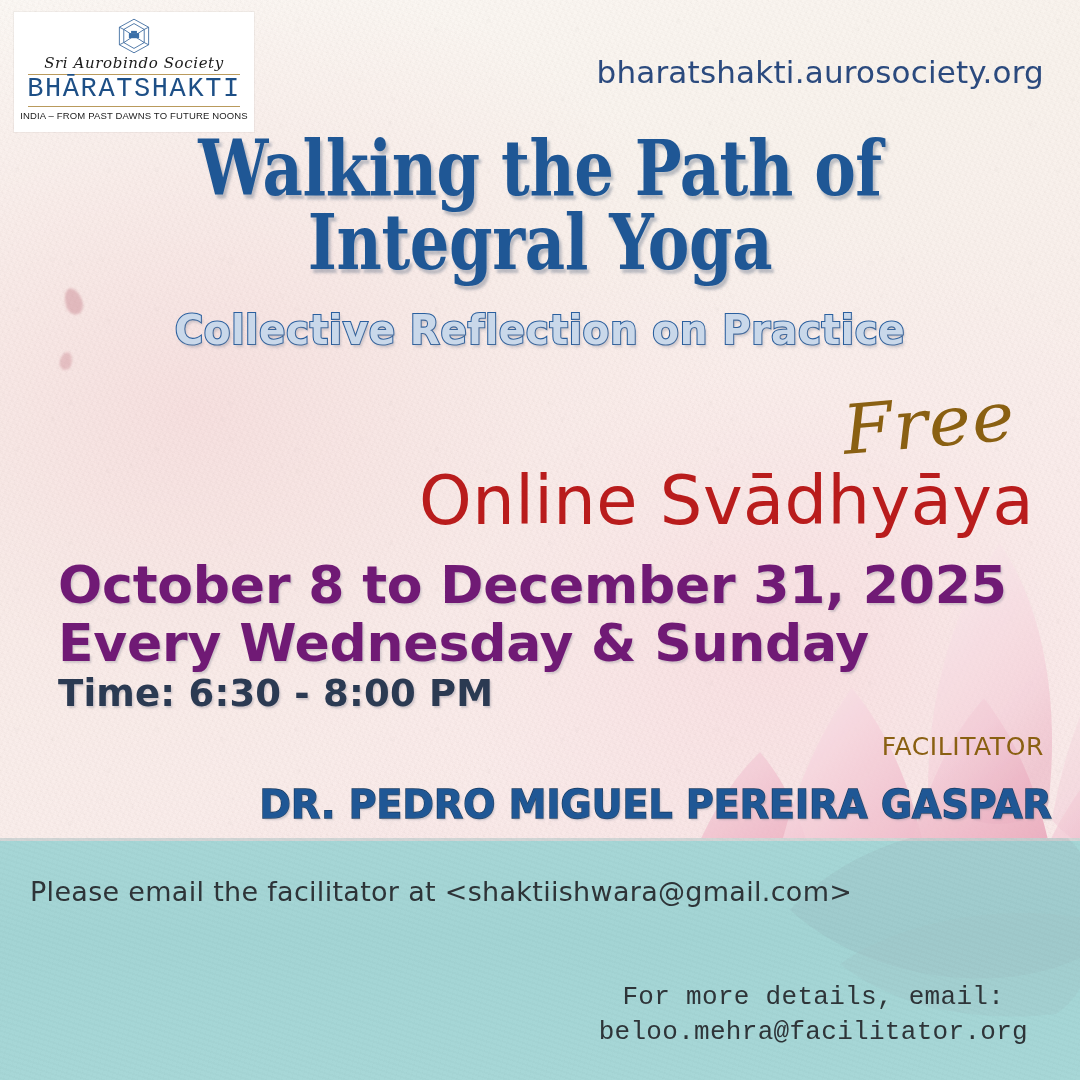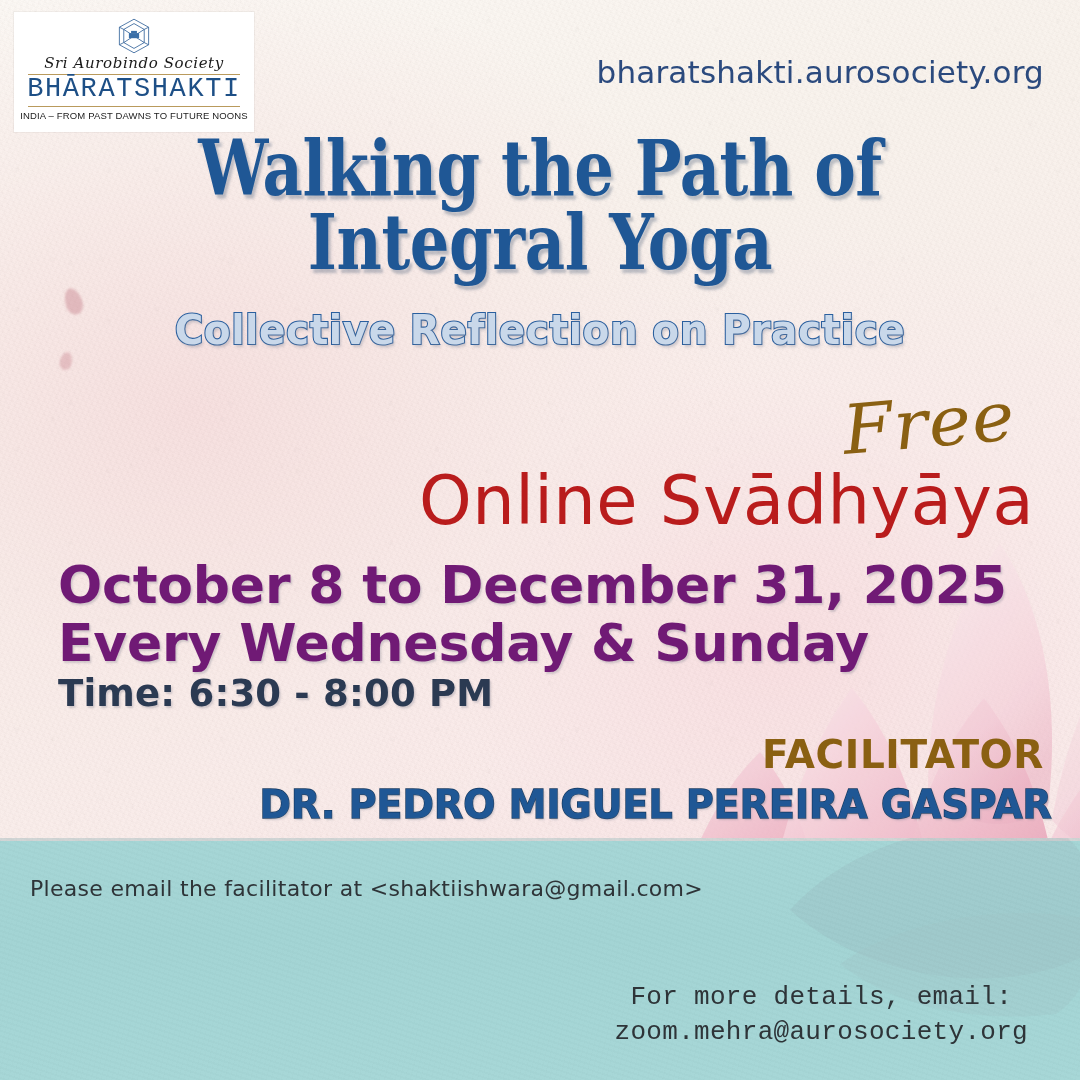--- a/index.html
+++ b/index.html
@@ -177,22 +177,22 @@
     letter-spacing:.2px;
     margin-top:0;
     white-space:nowrap;
     text-shadow:1.5px 2px 2px rgba(120,120,135,.3);
   }
 
   
   .fac-label{
     position:absolute;right:36px;top:732px;
     font-family:"DejaVu Sans", sans-serif;
-    font-weight:bold;
-    font-size:39px;
+    font-weight:normal;
+    font-size:25px;
     letter-spacing:.6px;
     color:#8a6012;
     white-space:nowrap;
   }
   .fac-name{
     position:absolute;right:28px;top:782px;
     font-family:"DejaVu Sans", sans-serif;
     font-weight:bold;
     font-size:39px;
     letter-spacing:.1px;
@@ -217,21 +217,21 @@
       repeating-linear-gradient(18deg, rgba(255,255,255,.3) 0 1px, rgba(120,150,150,.05) 1px 3px, rgba(255,255,255,0) 3px 5px),
       repeating-linear-gradient(104deg, rgba(255,255,255,.22) 0 1px, rgba(120,150,150,.04) 1px 2px, rgba(255,255,255,0) 2px 5px);
     mix-blend-mode:multiply;
   }
   .teal-lotus{position:absolute;right:-30px;top:-14px;width:330px;height:200px;opacity:.42;}
   .teal-topline{position:absolute;left:0;right:0;top:0;height:3px;background:rgba(244,214,214,.55);}
 
   .contact-line{
     position:absolute;left:30px;top:872px;
     font-family:"DejaVu Sans", sans-serif;
-    font-size:22px;
+    font-size:27px;
     color:#2e3438;
     letter-spacing:.3px;
     line-height:1.5;
     white-space:nowrap;
   }
   .contact-line .c2{display:block;}
 
   .details{
     position:absolute;right:52px;top:980px;
     text-align:center;
@@ -352,16 +352,16 @@
       <path d="M60 140 C120 96 230 78 310 96 C320 126 308 168 276 190 C190 200 110 180 60 140 Z" fill="#9aa6ae" opacity="0.25"></path>
     </svg>
   </div>
 
   <div class="contact-line">
     <span class="c1">Please email the facilitator at &lt;shaktiishwara@gmail.com&gt;</span>
   </div>
 
   <div class="details">
     <span class="d1">For more details, email:</span>
-    <span class="d2">zoom.mehra@aurosociety.org</span>
+    <span class="d2">beloo.mehra@facilitator.org</span>
   </div>
 
 </div>
 
 </body></html>

